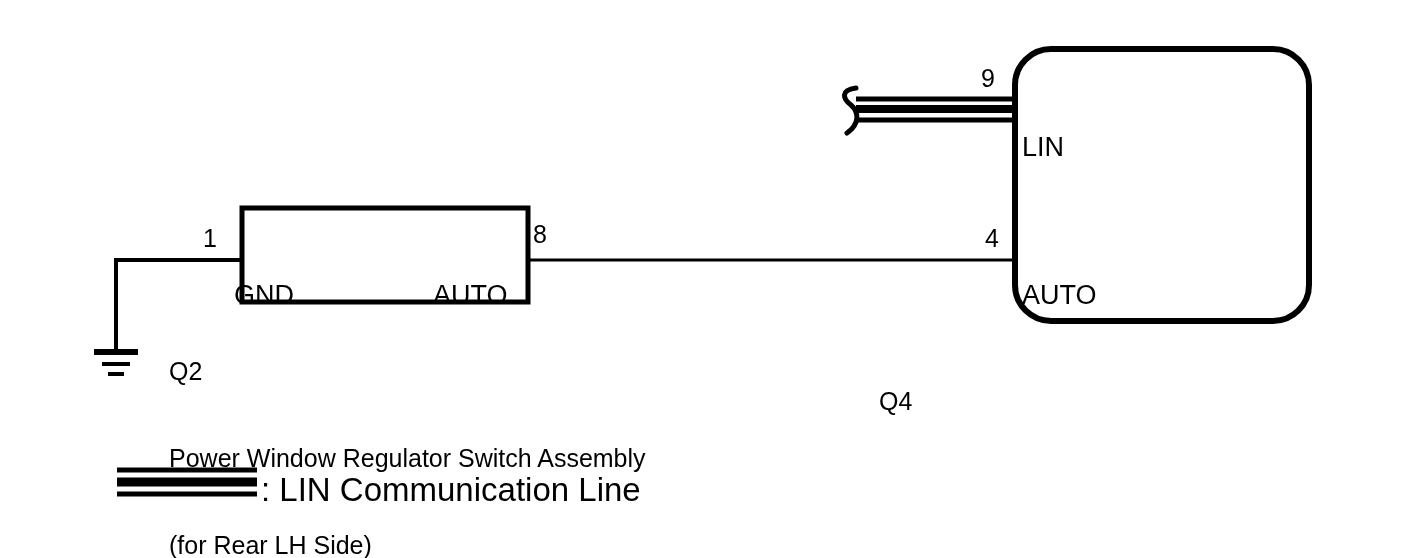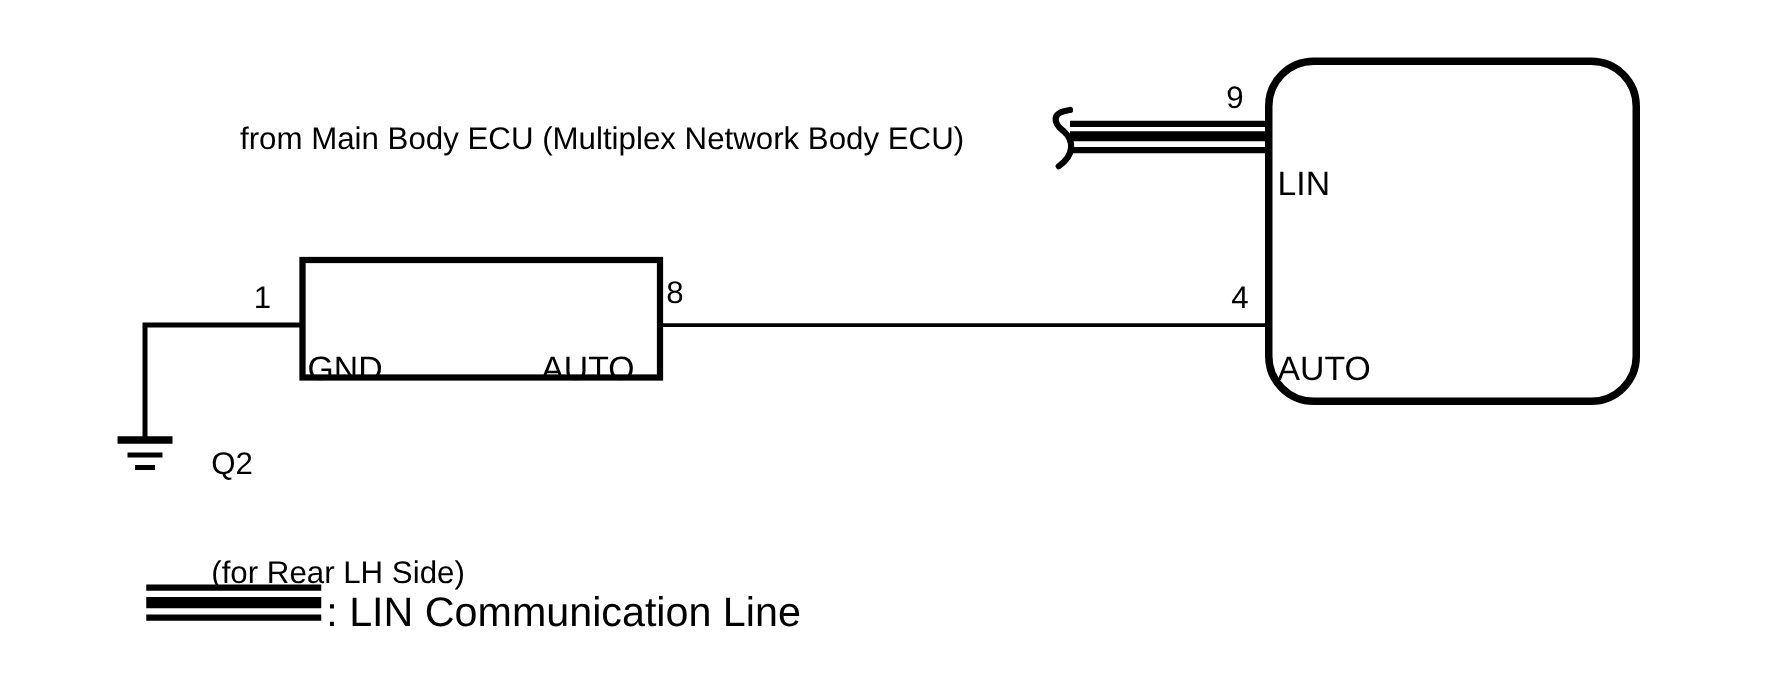--- a/index.html
+++ b/index.html
@@ -42,21 +42,21 @@
     font-size: 25px;
   }
   .t-pin1 { left: 203px; top: 226px; }
   .t-pin8 { left: 533px; top: 222px; }
   .t-pin9 { left: 981px; top: 66px; }
   .t-pin4 { left: 985px; top: 226px; }
   .t-port {
     font-size: 27px;
     margin-top: 35px;
   }
-  .t-gnd  { left: 246px; top: 247px; }
+  .t-gnd  { left: 234px; top: 247px; }
   .t-auto-sw { left: 433px; top: 247px; }
   .t-lin  { left: 1022px; top: 99px; }
   .t-auto-mt { left: 1022px; top: 247px; }
   .block-label {
     position: absolute;
     font-size: 25px;
     line-height: 29px;
     white-space: pre;
   }
   .bl-q2 { left: 169px; top: 299px; }
@@ -109,36 +109,37 @@
     </g>
 
     <g>
       <line x1="117" y1="470" x2="257" y2="470" stroke="#000000" stroke-width="5"></line>
       <line x1="117" y1="482" x2="257" y2="482" stroke="#000000" stroke-width="9"></line>
       <line x1="117" y1="494" x2="257" y2="494" stroke="#000000" stroke-width="5"></line>
     </g>
 
   </svg>
 
-  <div class="lbl t-src">from Main Body ECU (Multiplex Network Body ECU)</div>
 
   <div class="lbl t-pin t-pin1">1</div>
   <div class="lbl t-pin t-pin8">8</div>
   <div class="lbl t-pin t-pin9">9</div>
   <div class="lbl t-pin t-pin4">4</div>
 
   <div class="lbl t-port t-gnd">GND</div>
   <div class="lbl t-port t-auto-sw">AUTO</div>
   <div class="lbl t-port t-lin">LIN</div>
   <div class="lbl t-port t-auto-mt">AUTO</div>
 
   <div class="block-label bl-q2">
     <div>Q2</div>
+    <div>Power Window Regulator Switch Assembly</div>
     <div>(for Rear LH Side)</div>
   </div>
 
   <div class="block-label bl-q4">
+    <div>Q4</div>
     
   </div>
 
   <div class="legend-text">: LIN Communication Line</div>
 
 </div>
 
 </body></html>

